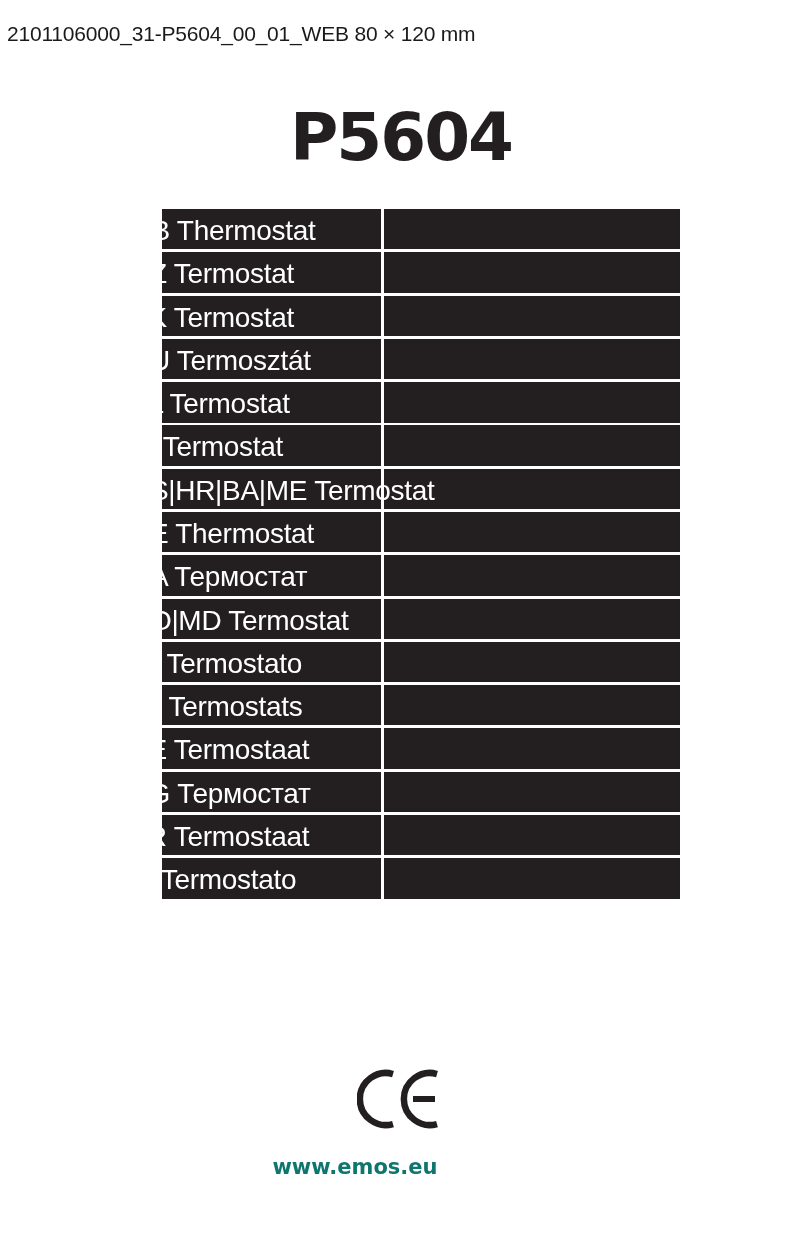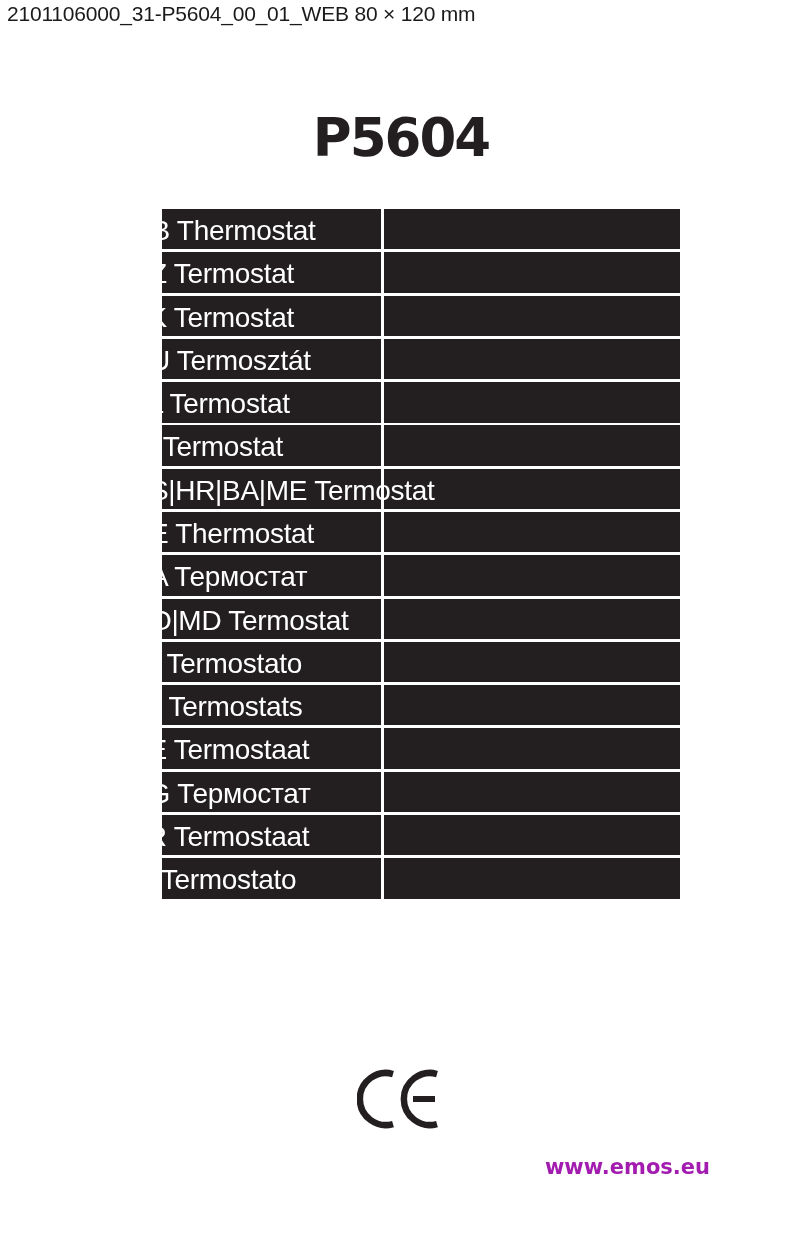--- a/index.html
+++ b/index.html
@@ -11,35 +11,35 @@
       width: 802px;
       height: 1250px;
       position: relative;
       overflow: hidden;
       font-family: "Liberation Sans", "DejaVu Sans", sans-serif;
       color: #231f20;
     }
     .file-label {
       position: absolute;
       left: 7px;
-      top: 2px;
+      top: 22px;
       font-size: 21px;
       letter-spacing: -0.2px;
       color: #1a1a1a;
       white-space: nowrap;
     }
     .model-title {
       position: absolute;
       left: 0;
       width: 802px;
       top: 98px;
       text-align: center;
       font-family: "DejaVu Sans", sans-serif;
       font-weight: bold;
-      font-size: 53px;
+      font-size: 66px;
       letter-spacing: -2px;
       color: #231f20;
       line-height: 80px;
     }
     .lang-table {
       position: absolute;
       left: 120px;
       top: 209px;
       width: 560px;
       display: flex;
@@ -79,25 +79,25 @@
       left: 357px;
       top: 1068px;
       width: 86px;
       height: 62px;
     }
     .website {
       position: absolute;
       left: 0;
       width: 710px;
       top: 1155px;
-      text-align: right;
+      text-align: center;
       font-family: "DejaVu Sans", sans-serif;
       font-weight: bold;
       font-size: 21px;
-      color: #a21caf;
+      color: #0f766e;
     }
   </style>
 </head>
 <body>
 
 <div class="file-label">2101106000_31-P5604_00_01_WEB  80 × 120 mm</div>
 
 <div class="model-title">P5604</div>
 
 <div class="lang-table">

